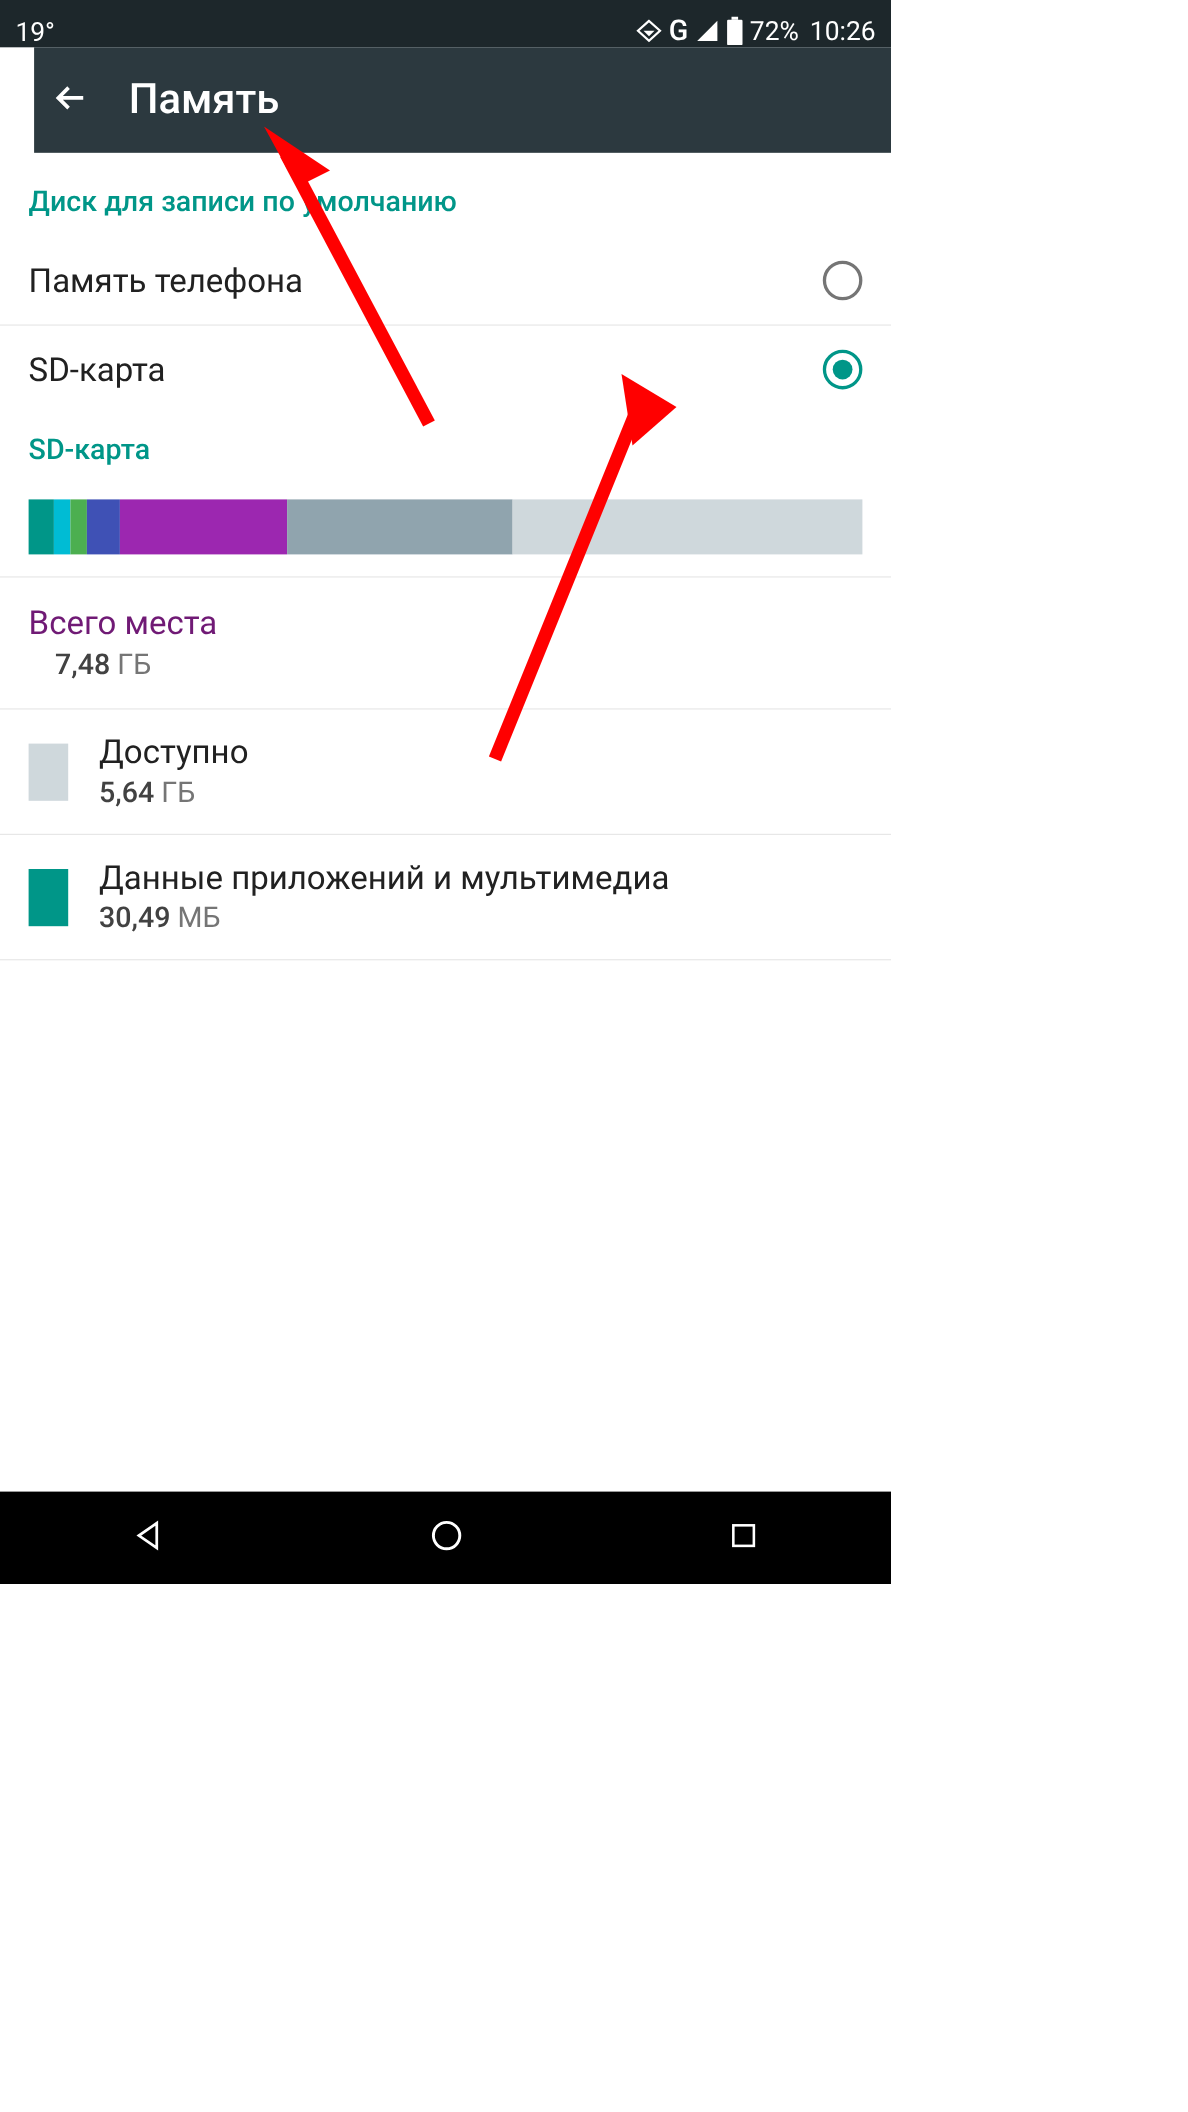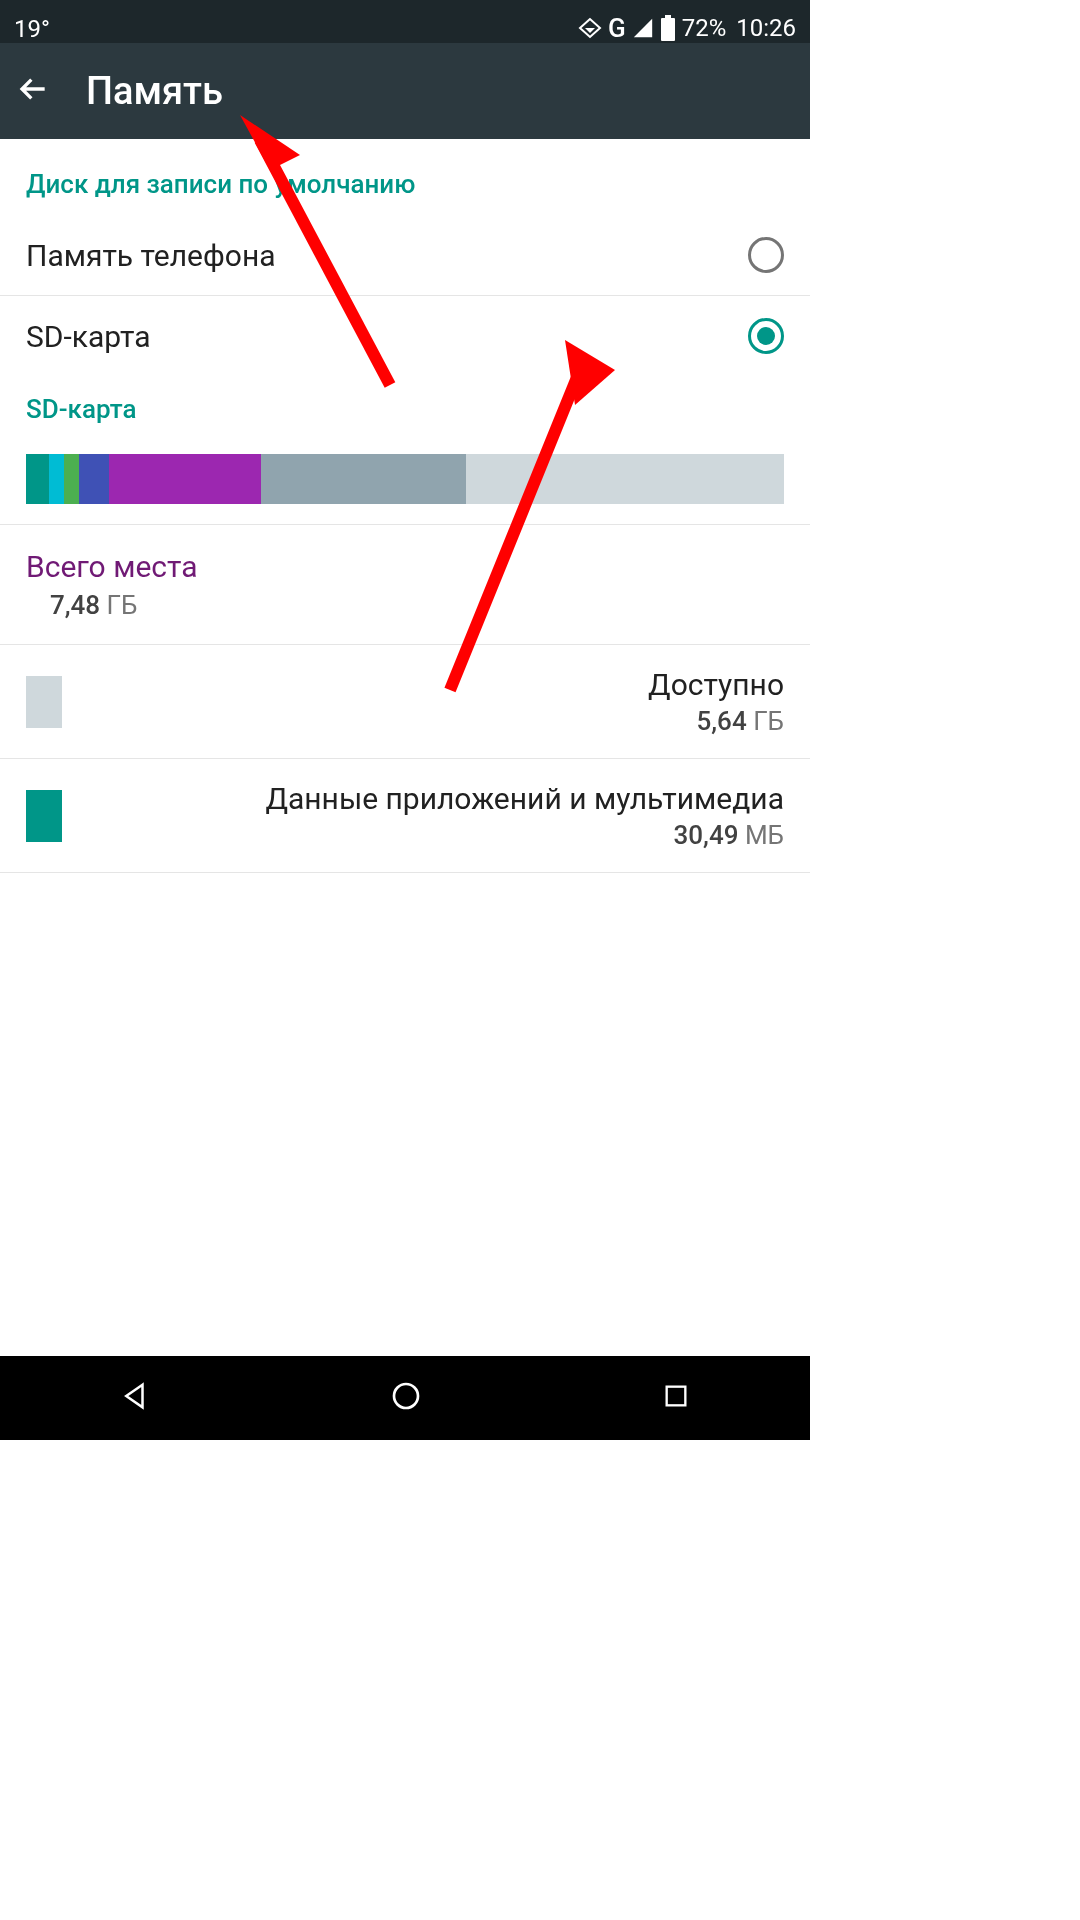--- a/index.html
+++ b/index.html
@@ -24,20 +24,21 @@
     .status-left { display: flex; align-items: center; }
     .status-right { display: flex; align-items: center; gap: 6px; }
     .status-temp { font-weight: 400; }
     .app-bar {
       height: 96px;
       background: #2c393f;
       display: flex;
       align-items: center;
       padding: 0 18px;
       gap: 36px;
+      margin-left: 31px;
     }
     .back-arrow { color: #ffffff; }
     .app-title {
       color: #ffffff;
       font-size: 38px;
       font-weight: 500;
     }
     .content { background: #ffffff; }
     .section-header {
       color: #009688;
@@ -104,21 +105,21 @@
       display: flex;
       align-items: center;
       padding: 22px 26px;
       gap: 28px;
       border-bottom: 1px solid #e5e5e5;
     }
     .color-box {
       width: 36px;
       height: 52px;
     }
-    .cat-text { flex: 1; text-align: right; }
+    .cat-text { flex: 1; }
     .cat-label {
       font-size: 30px;
       color: #212121;
       margin-bottom: 4px;
     }
     .cat-value {
       font-size: 26px;
       color: #757575;
     }
     .cat-value .num { color: #424242; font-weight: 500; }

